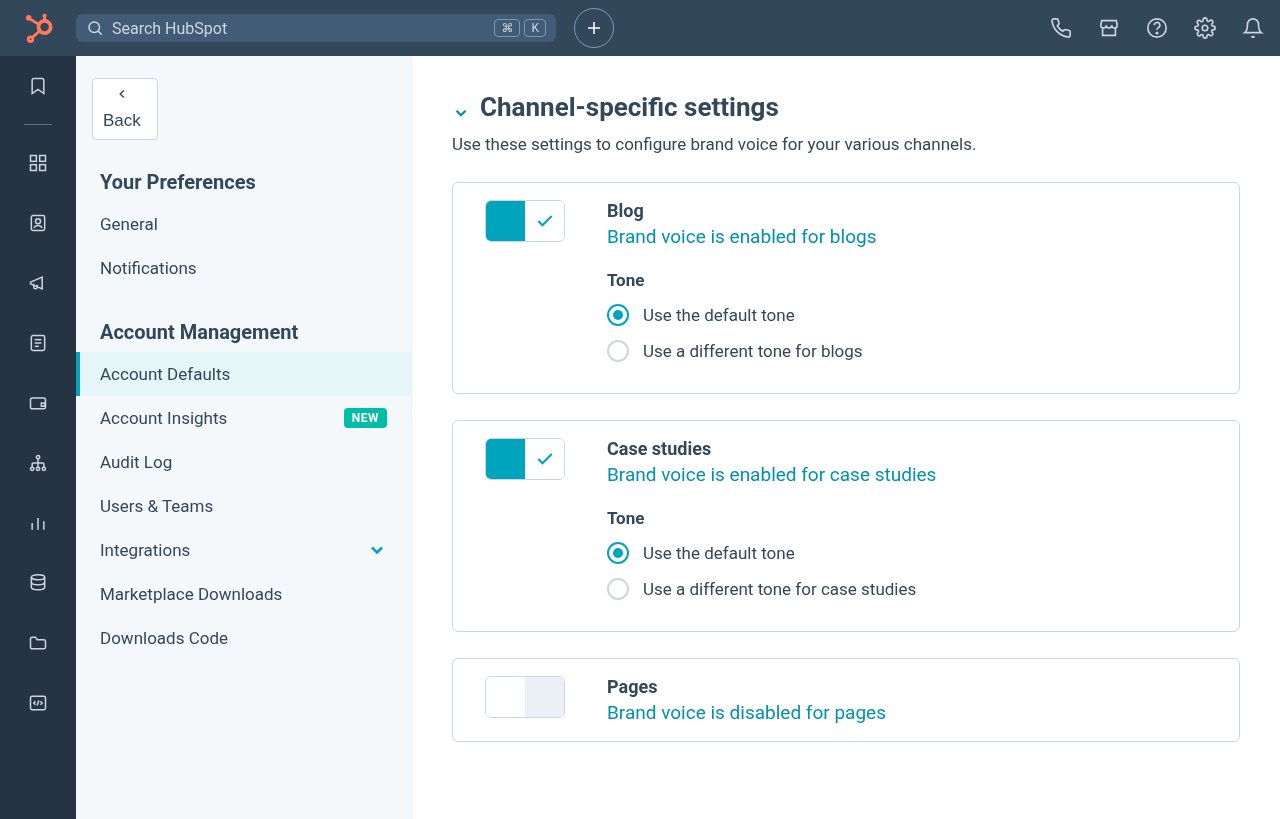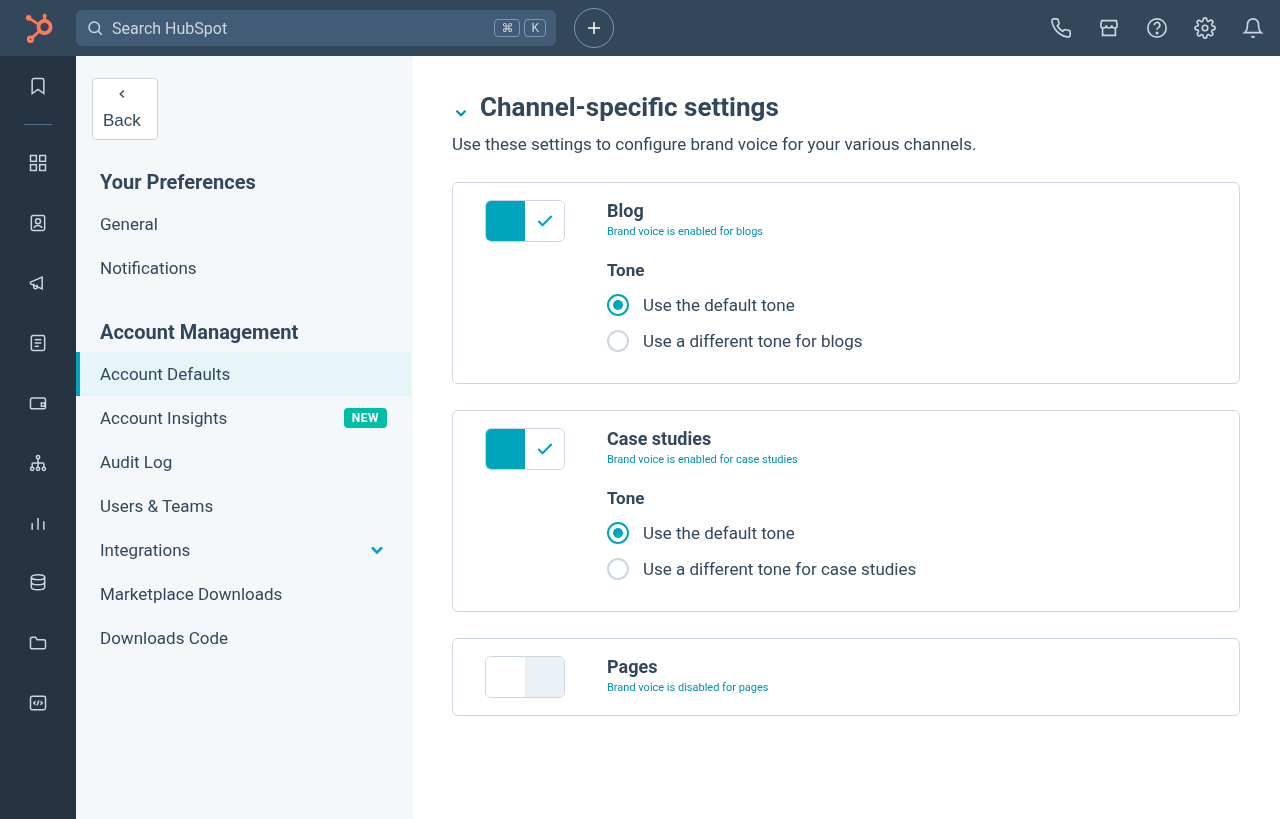--- a/index.html
+++ b/index.html
@@ -19,21 +19,21 @@
     --badge:#00bda5;
   }
   *{box-sizing:border-box;}
   body{margin:0;font-family:-apple-system,BlinkMacSystemFont,"Segoe UI",Roboto,Helvetica,Arial,sans-serif;color:var(--text);background:#fff;}
   .app{display:flex;flex-direction:column;height:819px;width:1280px;overflow:hidden;}
 
   
   .topbar{height:56px;background:var(--topbar);display:flex;align-items:center;padding:0 16px 0 0;}
   .logo-slot{width:76px;display:flex;align-items:center;justify-content:center;}
   .logo{width:30px;height:30px;}
-  .search{flex:0 0 480px;height:36px;background:#425b76;border-radius:6px;display:flex;align-items:center;padding:0 10px;color:#cbd6e2;}
+  .search{flex:0 0 480px;height:28px;background:#425b76;border-radius:6px;display:flex;align-items:center;padding:0 10px;color:#cbd6e2;}
   .search svg{flex:none;}
   .search-text{margin-left:8px;font-size:16px;color:#cbd6e2;flex:1;}
   .kbd{display:flex;gap:4px;}
   .kbd span{border:1px solid #7c98b6;border-radius:4px;padding:1px 6px;font-size:12px;color:#cbd6e2;}
   .plus-btn{width:40px;height:40px;border:1px solid #7c98b6;border-radius:50%;display:flex;align-items:center;justify-content:center;color:#fff;margin-left:18px;}
   .top-icons{margin-left:auto;display:flex;align-items:center;gap:26px;color:#cbd6e2;}
   .top-icons .ico{width:22px;height:22px;display:flex;align-items:center;justify-content:center;}
 
   
   .body{flex:1;display:flex;min-height:0;}
@@ -58,21 +58,21 @@
   .card{border:1px solid var(--border);border-radius:6px;padding:17px 32px;margin-bottom:26px;display:flex;gap:42px;}
   .toggle{width:80px;height:42px;border:1px solid var(--border);border-radius:6px;display:flex;overflow:hidden;flex:none;}
   .toggle .half{flex:1;display:flex;align-items:center;justify-content:center;}
   .toggle.on .half.left{background:var(--teal);}
   .toggle.on .half.right{background:#fff;color:var(--teal);}
   .toggle.off .half.left{background:#fff;}
   .toggle.off .half.right{background:#eaf0f6;}
   .check{width:20px;height:20px;}
   .card-body{flex:1;}
   .card-title{font-size:18px;font-weight:700;margin:0 0 4px 0;}
-  .card-sub{font-size:11px;color:var(--link);margin:0 0 22px 0;}
+  .card-sub{font-size:19px;color:var(--link);margin:0 0 22px 0;}
   .tone-label{font-size:17px;font-weight:700;margin:0 0 14px 0;}
   .radio-row{display:flex;align-items:center;gap:14px;font-size:17px;margin-bottom:14px;}
   .radio{width:22px;height:22px;border:2px solid var(--border);border-radius:50%;display:flex;align-items:center;justify-content:center;flex:none;}
   .radio.sel{border-color:var(--teal);}
   .radio.sel::after{content:"";width:10px;height:10px;background:var(--teal);border-radius:50%;}
 </style>
 </head>
 <body>
 
 <div class="app">

